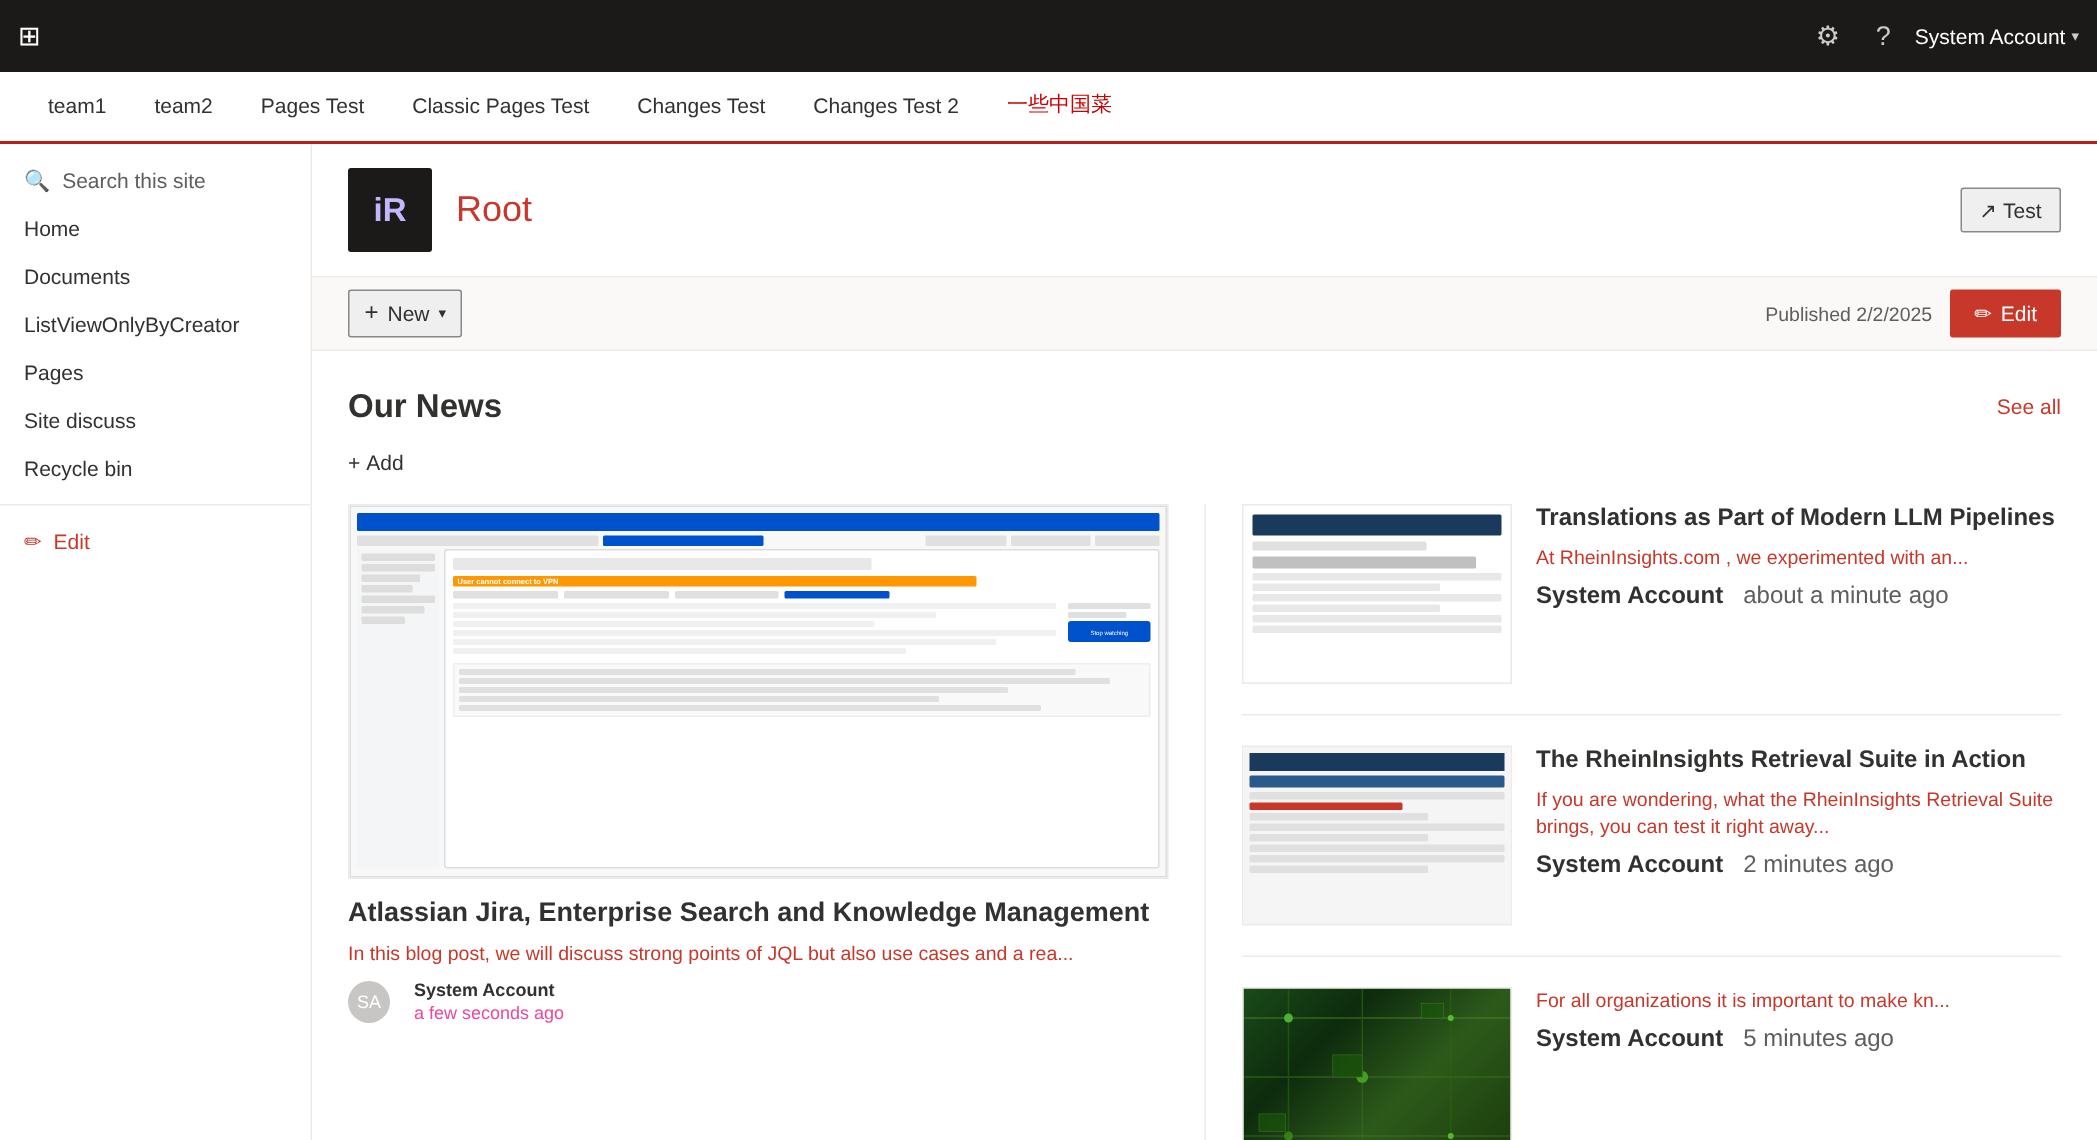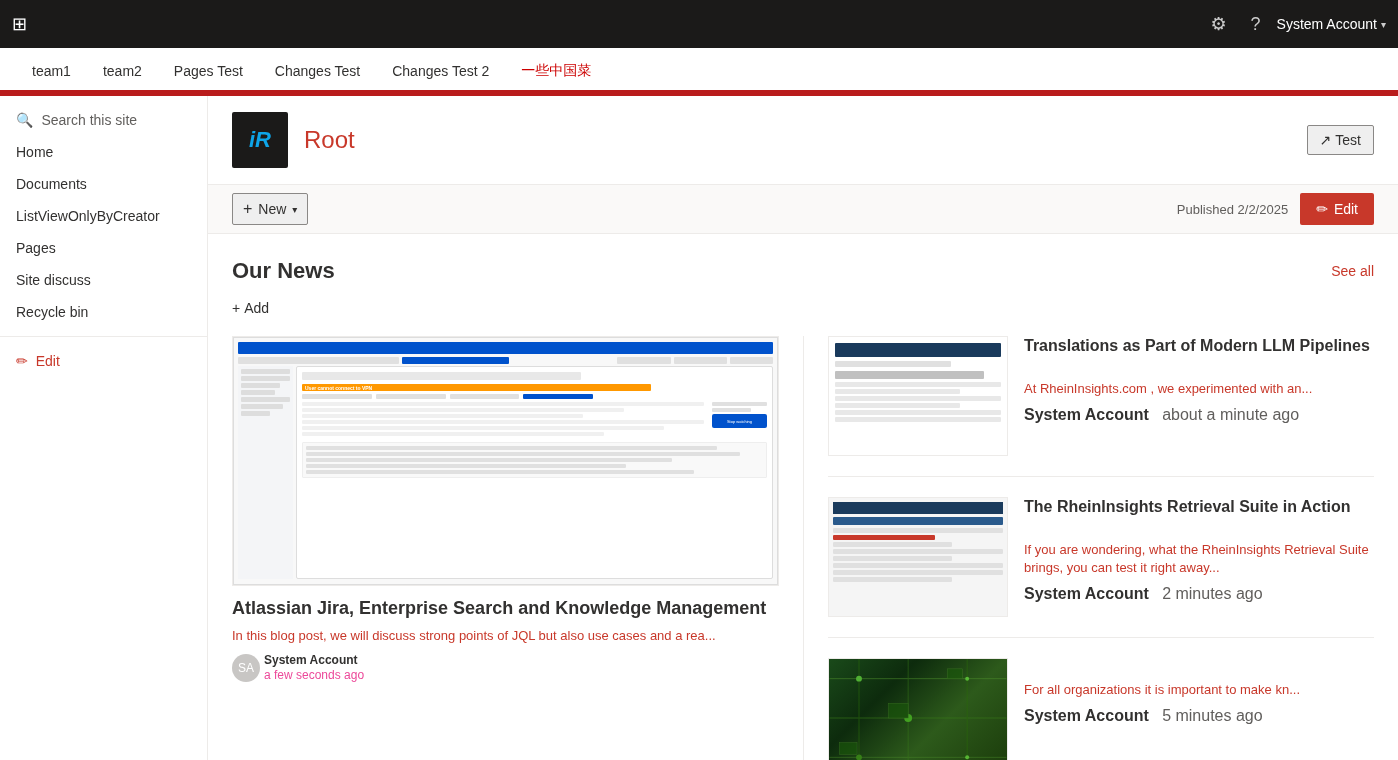--- a/index.html
+++ b/index.html
@@ -17,23 +17,24 @@
     }
     .waffle-icon { color: #fff; font-size: 18px; cursor: pointer; margin-right: 8px; }
     .top-bar-spacer { flex: 1; }
     .top-bar-icon { color: #ccc; font-size: 18px; cursor: pointer; padding: 8px; }
     .top-bar-user { color: #fff; font-size: 14px; display: flex; align-items: center; gap: 4px; cursor: pointer; }
     .top-bar-user .chevron { font-size: 10px; color: #ccc; }
 
     
     .sub-nav {
       background: #fff;
-      border-bottom: 6px solid #b91c1c;
+      border-bottom: 2px solid #b91c1c;
       height: 48px;
       display: flex;
+      align-items: center;
       padding: 0 16px;
       gap: 0;
       flex-shrink: 0;
       overflow-x: auto;
     }
     .sub-nav-item {
       padding: 0 16px;
       height: 48px;
       display: flex;
       align-items: center;
@@ -230,21 +231,21 @@
     }
     .news-card-large .news-excerpt {
       font-size: 13px;
       color: #c8382a;
       margin-bottom: 8px;
       line-height: 1.4;
     }
     .news-card-large .news-meta {
       display: flex;
       align-items: center;
-      gap: 4px;
+      gap: 16px;
       font-size: 12px;
       color: #605e5c;
     }
     .avatar-circle {
       width: 28px;
       height: 28px;
       border-radius: 50%;
       background: #c8c6c4;
       display: flex;
       align-items: center;
@@ -280,21 +281,20 @@
       font-weight: 600;
       color: #323130;
       margin-bottom: 6px;
       line-height: 1.3;
     }
     .news-card-small .news-excerpt {
       font-size: 13px;
       color: #c8382a;
       margin-bottom: 8px;
       line-height: 1.4;
-      margin-top: 23px;
     }
     .news-card-small .news-meta {
       font-size: 16px;
       color: #605e5c;
     }
     .news-meta-author-sm { font-weight: 600; color: #323130; }
 
     
     .jira-mockup {
       width: 100%;
@@ -362,20 +362,23 @@
   <div class="sub-nav-item">
     <span>team1</span>
   </div>
   <div class="sub-nav-item">
     <span>team2</span>
   </div>
   <div class="sub-nav-item">
     <span>Pages Test</span>
   </div>
   <div class="sub-nav-item">
+    <span>Classic Pages Test</span>
+  </div>
+  <div class="sub-nav-item">
     <span>Changes Test</span>
   </div>
   <div class="sub-nav-item">
     <span>Changes Test 2</span>
   </div>
   <div class="sub-nav-item chinese">
     <span>一些中国菜</span>
   </div>
 </div>
 
@@ -408,21 +411,21 @@
     <div class="sidebar-nav-item edit-item">
       <span class="edit-pencil">✏</span>
       <span>Edit</span>
     </div>
   </nav>
 
   <div class="content-area">
 
     <div class="site-header">
       <div class="site-logo">
-        <span style="font-style:italic;font-size:22px;color:#0ea5e9;">iR</span>
+        <span style="font-size:22px;color:#c4b5fd;">iR</span>
       </div>
       <h1 class="site-title">Root</h1>
       <div class="site-header-spacer"></div>
       <button class="share-btn">
         <span>↗</span>
         <span>Test</span>
       </button>
     </div>
 
     <div class="content-toolbar">

